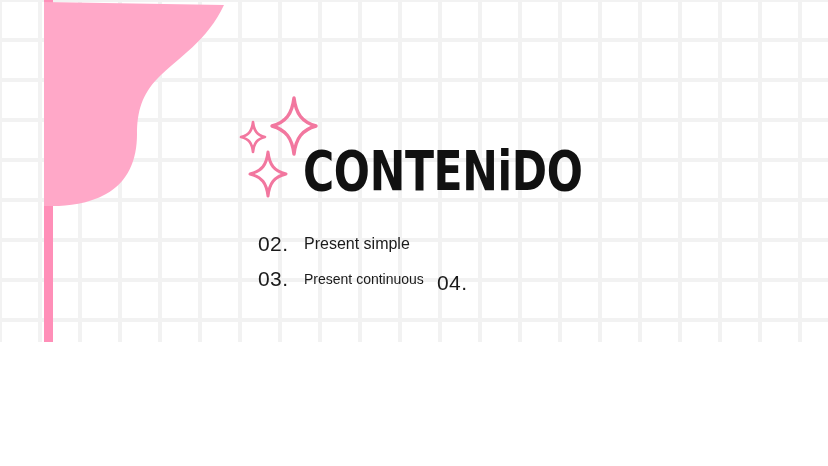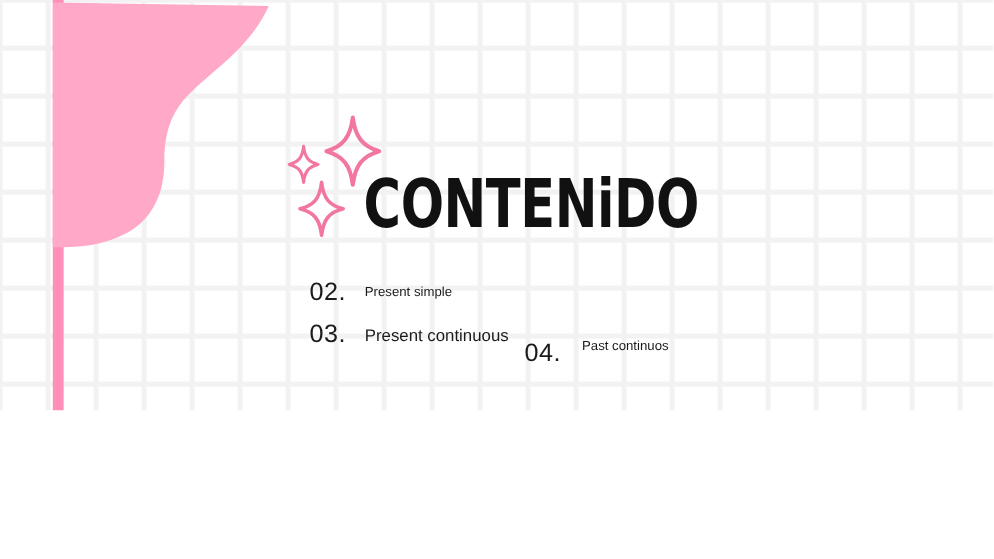--- a/index.html
+++ b/index.html
@@ -87,32 +87,32 @@
     font-family: "Liberation Sans", sans-serif;
     font-size: 21px;
     font-weight: 400;
     color: #1a1a1a;
     letter-spacing: 0.4px;
     width: 46px;
     flex: 0 0 46px;
   }
   .item-label {
     font-family: "Liberation Sans", sans-serif;
-    font-size: 11px;
+    font-size: 16px;
     font-weight: 400;
     color: #1a1a1a;
     line-height: 20px;
   }
   .item-label.small {
     font-size: 14px;
     line-height: 19px;
     text-align: center;
   }
   .item.wrap .item-label { max-width: 120px; }
-  .list-col-b .item-num { width: 48px; flex: 0 0 48px; margin-top: 12px; }
+  .list-col-b .item-num { width: 48px; flex: 0 0 48px; }
 
   
   .bow {
     position: absolute;
     left: 694px;
     top: 332px;
     width: 136px;
     height: 134px;
   }
   .bow svg { display: block; }
@@ -162,21 +162,20 @@
     <div class="item wrap">
       <span class="item-num">03.</span>
       <span class="item-label small">Present continuous</span>
     </div>
 
   </div>
 
   <div class="list-col-b">
     <div class="item">
       <span class="item-num">04.</span>
-      <span class="item-label">Past continuos</span>
     </div>
   </div>
 
   <div class="bow">
     <svg width="136" height="134" viewBox="0 0 136 134" xmlns="http://www.w3.org/2000/svg">
       <defs>
         <radialGradient id="bowLoop" cx="50%" cy="45%" r="65%">
           <stop offset="0%" stop-color="#ffd3e2"></stop>
           <stop offset="55%" stop-color="#ff9dbe"></stop>
           <stop offset="100%" stop-color="#ff6b9d"></stop>

